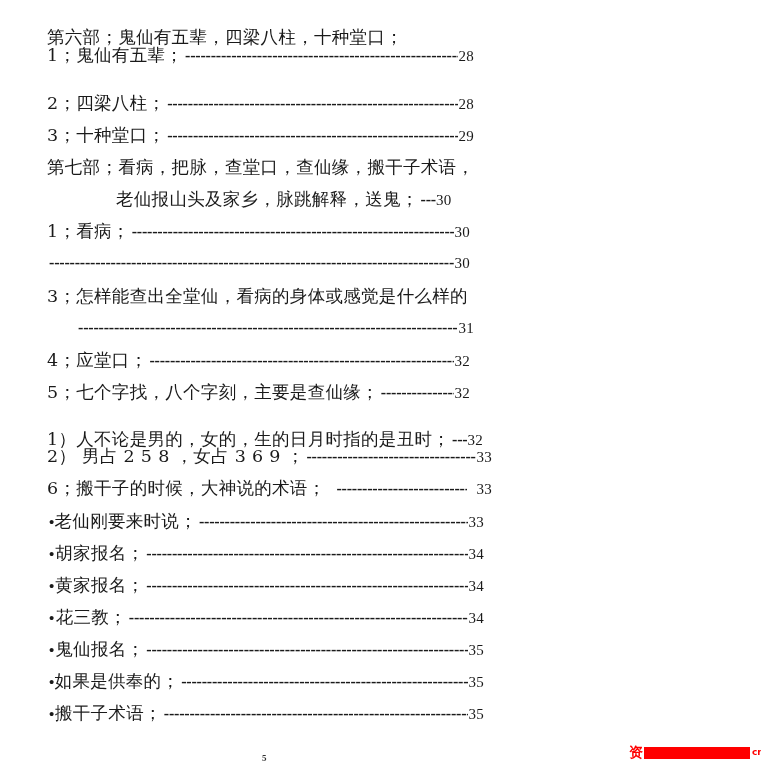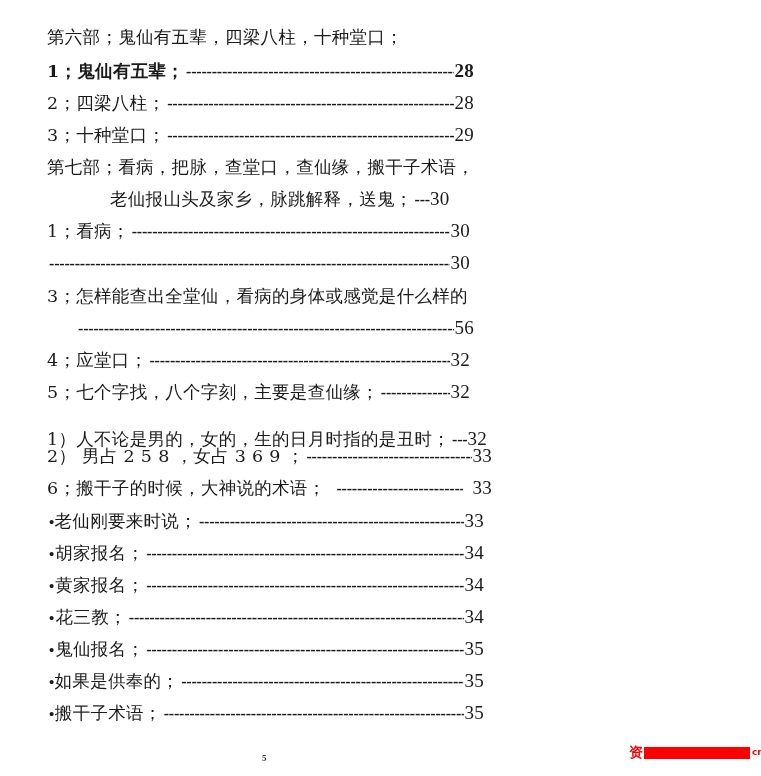--- a/index.html
+++ b/index.html
@@ -59,21 +59,21 @@
     .leader::before {
       content: "------------------------------------------------------------------------------------------------------------------------";
     }
     .leader.short {
       flex: 0 0 auto;
     }
     .leader.short::before { content: ""; }
     .pnum {
       flex: 0 0 auto;
       font-family: "Liberation Serif", serif;
-      font-size: 19px;
+      font-size: 15px;
     }
     .bullet {
       display: inline-block;
       width: 12px;
       font-size: 15px;
       font-family: "Liberation Sans", sans-serif;
     }
     .heading {
       font-weight: normal;
       align-items: flex-end;
@@ -116,21 +116,21 @@
   </style>
 </head>
 <body>
 
 <div class="page">
 
   <div class="line heading" style="top:22px;">
     <span class="label">第六部；鬼仙有五辈，四梁八柱，十种堂口；</span>
   </div>
 
-  <div class="line toc" style="top:56px;font-weight:bold;">
+  <div class="line toc" style="top:40px;">
     <span class="label">1；鬼仙有五辈；</span>
     <span class="leader"></span>
     <span class="pnum">28</span>
   </div>
 
   <div class="line toc" style="top:88px;">
     <span class="label">2；四梁八柱；</span>
     <span class="leader"></span>
     <span class="pnum">28</span>
   </div>
@@ -138,21 +138,21 @@
   <div class="line toc" style="top:120px;">
     <span class="label">3；十种堂口；</span>
     <span class="leader"></span>
     <span class="pnum">29</span>
   </div>
 
   <div class="line heading" style="top:152px;">
     <span class="label">第七部；看病，把脉，查堂口，查仙缘，搬干子术语，</span>
   </div>
 
-  <div class="line indent1" style="top:184px;">
+  <div class="line indent1" style="top:184px;margin-left:6px;">
     <span class="label">老仙报山头及家乡，脉跳解释，送鬼；</span>
     <span class="leader short">---</span>
     <span class="pnum">30</span>
   </div>
 
   <div class="line toc" style="top:216px; width:423px;">
     <span class="label">1；看病；</span>
     <span class="leader"></span>
     <span class="pnum">30</span>
   </div>
@@ -160,21 +160,21 @@
   <div class="line toc" style="top:248px; width:423px;">
     <span class="leader"></span>
     <span class="pnum">30</span>
   </div>
 
   <div class="line" style="top:281px;text-align:right;">
     <span class="label">3；怎样能查出全堂仙，看病的身体或感觉是什么样的</span>
   </div>
   <div class="line indent2" style="top:313px;">
     <span class="leader"></span>
-    <span class="pnum">56</span>
+    <span class="pnum">31</span>
   </div>
 
   <div class="line toc" style="top:345px; width:423px;">
     <span class="label">4；应堂口；</span>
     <span class="leader"></span>
     <span class="pnum">32</span>
   </div>
 
   <div class="line toc" style="top:377px; width:423px;">
     <span class="label">5；七个字找，八个字刻，主要是查仙缘；</span>

